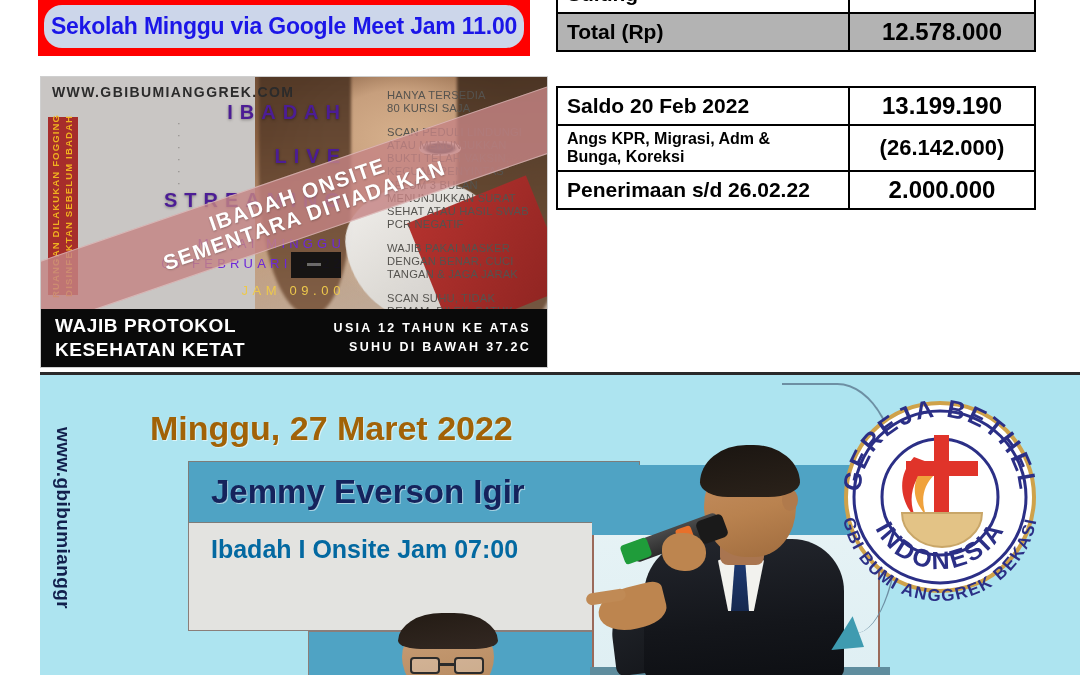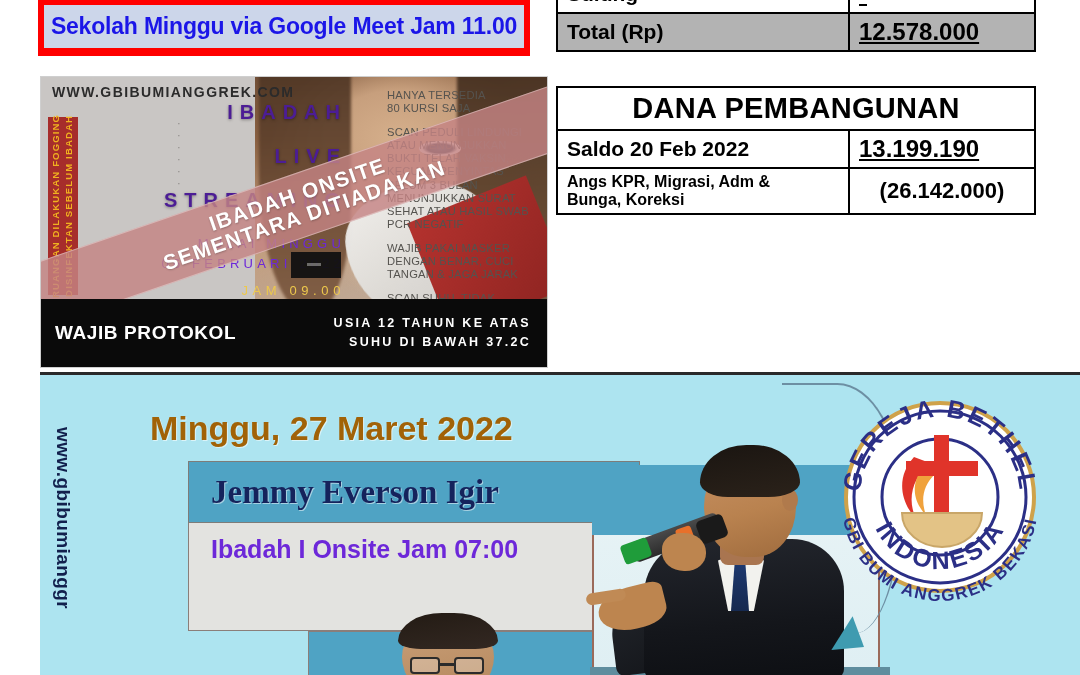--- a/index.html
+++ b/index.html
@@ -13,21 +13,21 @@
 
   
   #sm-banner {
     position: absolute; left: 38px; top: 0px; width: 492px; height: 56px;
     background: #ff0000;
     padding: 5px 6px 8px 6px;
   }
   #sm-banner-inner {
     width: 100%; height: 100%;
     background: #ccd6ea;
-    display: flex; align-items: center; justify-content: center;
+    display: flex; align-items: center; justify-content: center; border-radius: 18px;
   }
   #sm-banner-text {
     color: #1b16e8; font-weight: bold; font-size: 23px;
     letter-spacing: -0.2px; white-space: nowrap;
     font-family: "Liberation Sans", sans-serif;
   }
 
   
   .tbl { position: absolute; border-collapse: collapse; }
   #tbl-persembahan { left: 556px; top: -26px; width: 480px; }
@@ -35,21 +35,21 @@
 
   .tbl td {
     border: 2px solid #000;
     padding: 4px 9px;
     font-family: "Liberation Sans", sans-serif;
     vertical-align: middle;
     background: #fff;
   }
   .lbl-cell { font-size: 21px; font-weight: bold; color: #000; }
   .lbl-cell-sm { font-size: 16px; font-weight: bold; color: #000; line-height: 1.12; }
-  .val-cell { font-size: 24px; font-weight: bold; color: #000; text-align: left; width: 186px; text-decoration: underline; }
+  .val-cell { font-size: 24px; font-weight: bold; color: #000; text-align: center; width: 186px; }
   .val-cell-md { font-size: 22px; font-weight: bold; color: #000; text-align: center; width: 186px; }
   tr.total-row td { background: #b3b3b3; }
   .hdr-cell {
     font-size: 29px; font-weight: bold; text-align: center; letter-spacing: 0.3px;
   }
 
   
   #poster {
     position: absolute; left: 40px; top: 76px; width: 508px; height: 292px;
     background: #c9c6c4; overflow: hidden; border: 1px solid #cfcfcf;
@@ -160,21 +160,21 @@
     border-top: 1px solid rgba(255,255,255,.35);
     border-bottom: 1px solid rgba(255,255,255,.35);
   }
   #sash-text {
     color: #ffffff; font-weight: bold; font-size: 21px; letter-spacing: 1.5px;
     line-height: 1.06; text-align: center; white-space: nowrap;
     text-shadow: 0 1px 2px rgba(0,0,0,.25);
   }
 
   #poster-footer {
-    position: absolute; left: 0; bottom: 0; width: 100%; height: 68px;
+    position: absolute; left: 0; bottom: 0; width: 100%; height: 58px;
     background: #0a0a0a;
     display: flex; align-items: center; justify-content: space-between;
     padding: 0 16px 0 14px;
   }
   #pf-left {
     color: #fff; font-size: 19px; font-weight: bold; line-height: 1.25; letter-spacing: .6px;
   }
   #pf-right {
     color: #fff; font-size: 12.5px; font-weight: bold; line-height: 1.5;
     letter-spacing: 2.3px; text-align: right;
@@ -194,33 +194,33 @@
   }
   #bb-date {
     position: absolute; left: 110px; top: 34px;
     font-size: 34px; font-weight: bold; color: #a16207;
     text-shadow: 1px 1px 0 rgba(255,255,255,.55);
     white-space: nowrap;
   }
   #bb-namebar {
     position: absolute; left: 148px; top: 86px; width: 452px; height: 62px;
     background: #4fa3c4; border: 1px solid #7e7c79;
-    display: flex; align-items: center; padding-left: 22px; font-family: Liberation Serif, serif;
+    display: flex; align-items: center; padding-left: 22px;
   }
   #bb-name {
     font-size: 33px; font-weight: bold; color: #15235c;
     text-shadow: 1px 1px 0 rgba(255,255,255,.5); white-space: nowrap;
   }
   #bb-infobox {
     position: absolute; left: 148px; top: 148px; width: 452px; height: 108px;
     background: #e3e3e0; border: 1px solid #8a7e7a; border-top: none;
     padding: 10px 0 0 22px;
   }
   .bb-info-line {
-    font-size: 25px; font-weight: bold; color: #6d28d9; line-height: 1.28;
+    font-size: 25px; font-weight: bold; color: #0369a1; line-height: 1.28;
     white-space: nowrap;
   }
   #bb-secondbox {
     position: absolute; left: 268px; top: 256px; width: 332px; height: 48px;
     background: #4fa3c4; border: 1px solid #8a7e7a;
   }
 
   
   #spk1 { position: absolute; left: 560px; top: 60px; width: 300px; height: 243px; }
   #spk1-whitewall {
@@ -367,33 +367,34 @@
       <tr class="total-row">
         <td class="lbl-cell">Total (Rp)</td>
         <td class="val-cell">12.578.000</td>
       </tr>
     </tbody>
   </table>
 
   <table class="tbl" id="tbl-dana">
     <tbody>
       <tr>
-        <td class="hdr-cell" colspan="2">DANA PEMBANGUNAN</td>
-      </tr>
-      <tr>
         <td class="lbl-cell">Saldo 20 Feb 2022</td>
         <td class="val-cell">13.199.190</td>
       </tr>
       <tr>
         <td class="lbl-cell-sm">
           <span>Angs KPR,  Migrasi, Adm &amp;</span><br>
           <span>Bunga, Koreksi</span>
         </td>
         <td class="val-cell-md">(26.142.000)</td>
       </tr>
+      <tr>
+        <td class="lbl-cell">Penerimaan s/d 26.02.22</td>
+        <td class="val-cell">2.000.000</td>
+      </tr>
     </tbody>
   </table>
 
   <div id="poster">
     <div id="poster-face"></div>
     <div id="poster-hair-l"></div>
     <div id="poster-hair-r"></div>
     <div id="poster-eye"></div>
     <div id="poster-mask"></div>
     <div id="poster-red-scarf"></div>
@@ -431,20 +432,21 @@
     <div id="sash">
       <div id="sash-text">
         <span>IBADAH ONSITE</span><br>
         <span>SEMENTARA DITIADAKAN</span>
       </div>
     </div>
 
     <div id="poster-footer">
       <div id="pf-left">
         <span>WAJIB PROTOKOL</span><br>
+        <span>KESEHATAN KETAT</span>
       </div>
       <div id="pf-right">
         <span>USIA 12 TAHUN KE ATAS</span><br>
         <span>SUHU DI BAWAH 37.2C</span>
       </div>
     </div>
   </div>
 
   <div id="bottom-banner">
 

